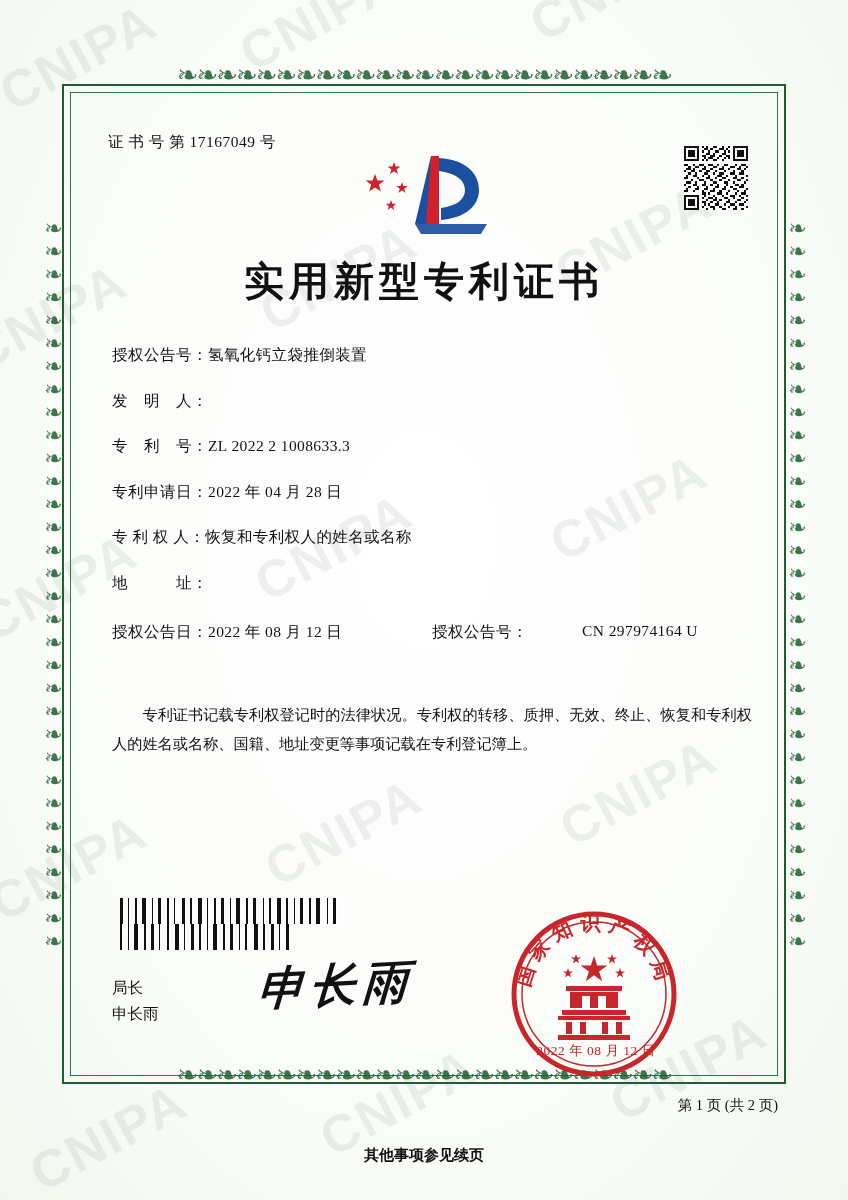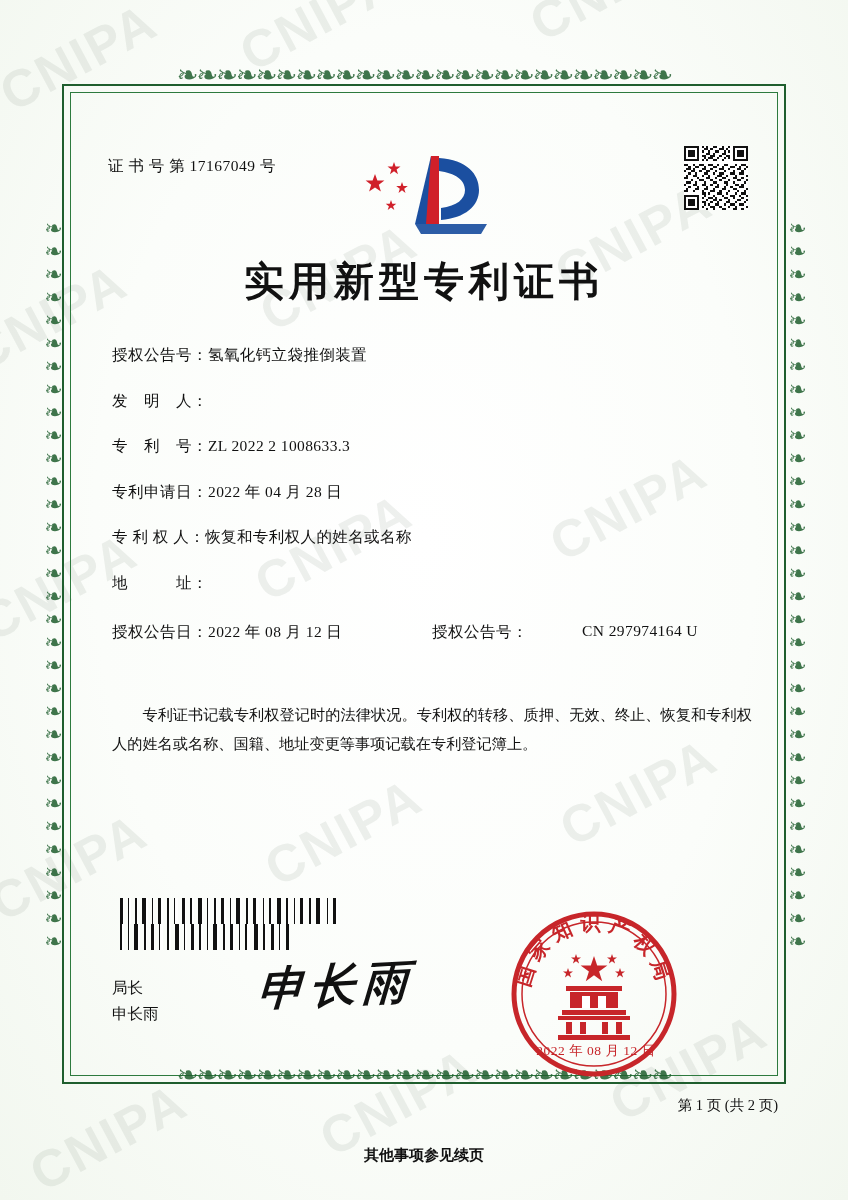--- a/index.html
+++ b/index.html
@@ -90,21 +90,21 @@
     writing-mode: vertical-rl;
     text-align: center;
   }
   .orn-left { left: 42px; }
   .orn-right { left: 786px; }
 
   
   .cert-no {
     position: absolute;
     left: 108px;
-    top: 156px;
+    top: 132px;
     font-size: 15.5px;
     color: #111;
     letter-spacing: .5px;
   }
 
   .qr {
     position: absolute;
     left: 684px;
     top: 146px;
     width: 64px;

